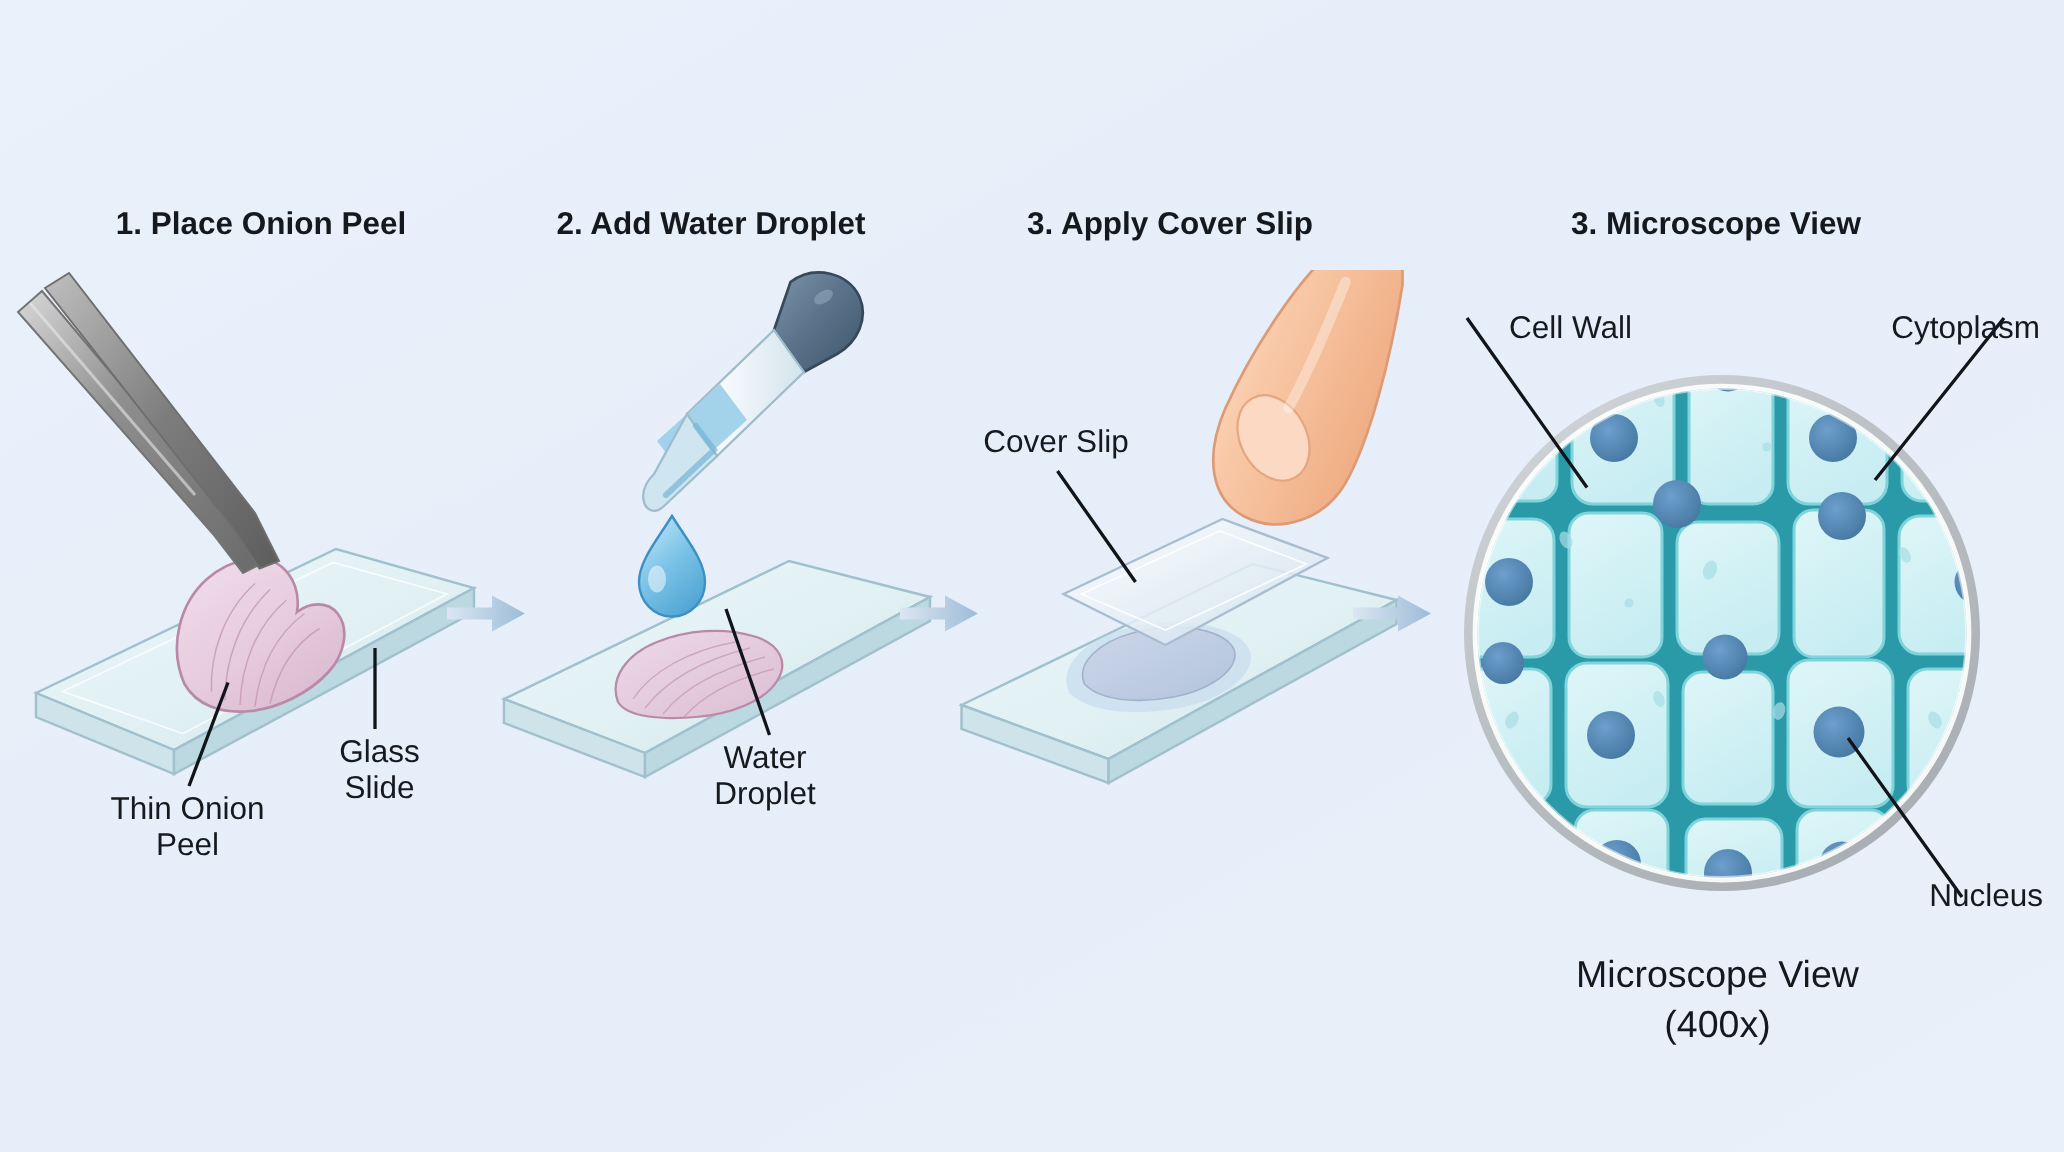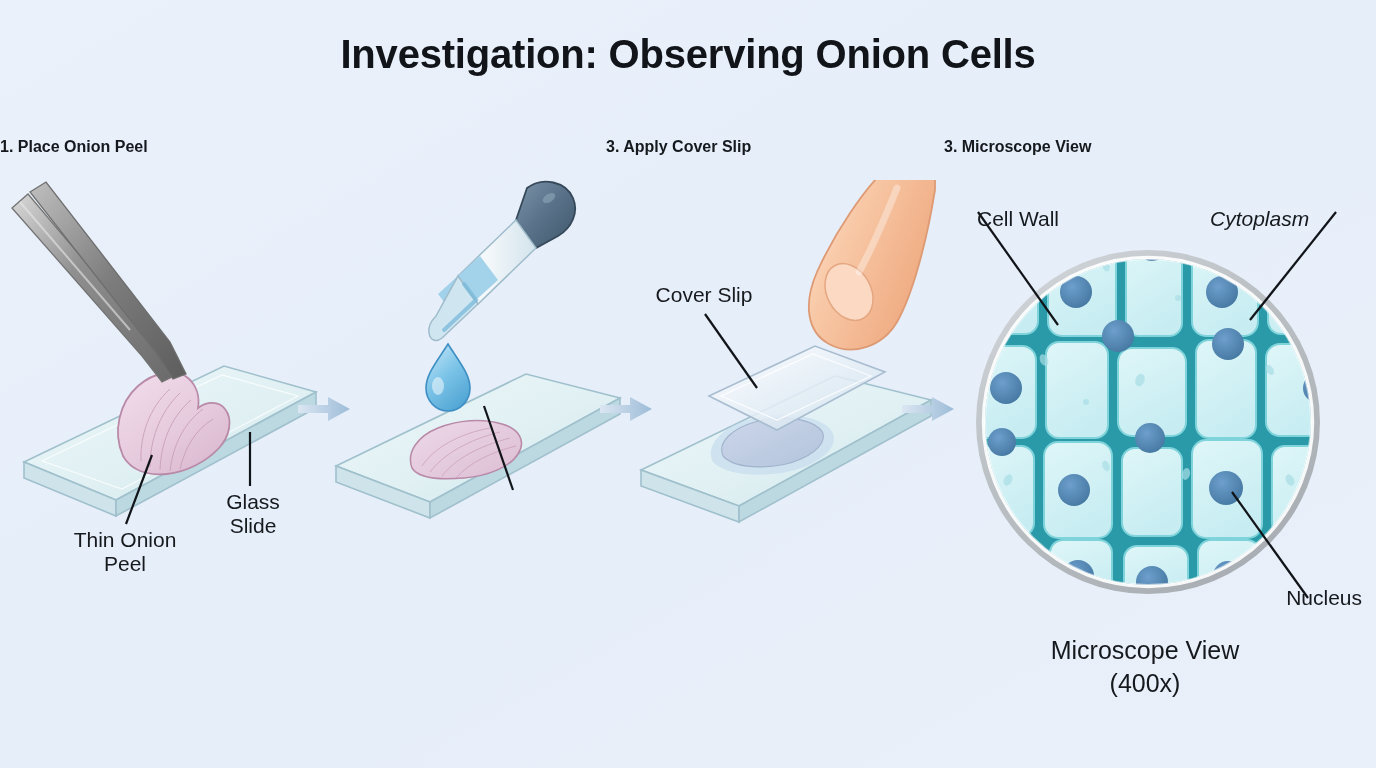--- a/index.html
+++ b/index.html
@@ -33,21 +33,22 @@
     font-size: 40px;
     font-weight: bold;
     color: #111418;
     letter-spacing: -0.2px;
   }
 
   
   .step-heading {
     position: absolute;
     top: 138px;
-    font-size: 16px;
+    text-align: center;
+    font-size: 21px;
     font-weight: bold;
     color: #15191e;
     white-space: nowrap;
   }
   #head-0 { left: 0px;   width: 348px; }
   #head-1 { left: 300px; width: 348px; }
   #head-2 { left: 606px; width: 348px; }
   #head-3 { left: 944px; width: 400px; }
 
   
@@ -68,22 +69,22 @@
     font-size: 21px;
     color: #16191d;
     line-height: 1.16;
     white-space: pre-line;
     text-align: center;
   }
   #lbl-thin-onion-peel { left: 40px;  top: 528px; width: 170px; }
   #lbl-glass-slide     { left: 198px; top: 490px; width: 110px; }
   #lbl-water-droplet   { left: 435px; top: 494px; width: 150px; }
   #lbl-cover-slip      { left: 634px; top: 283px; width: 140px; text-align: center; }
-  #lbl-cell-wall       { left: 948px;  top: 207px; width: 140px; text-align: center; }
-  #lbl-cytoplasm       { left: 1210px; top: 207px; width: 150px; text-align: left; font-style: italic; }
+  #lbl-cell-wall       { left: 948px;  top: 207px; width: 140px; text-align: right; }
+  #lbl-cytoplasm       { left: 1210px; top: 207px; width: 150px; text-align: right; }
   #lbl-nucleus         { left: 1232px; top: 586px; width: 130px; text-align: right; }
   #caption-micro {
     position: absolute;
     left: 985px;
     top: 634px;
     width: 320px;
     text-align: center;
     font-size: 25px;
     color: #15191d;
     line-height: 1.3;
@@ -99,23 +100,23 @@
   }
   #arrow-0 { left: 298px; }
   #arrow-1 { left: 600px; }
   #arrow-2 { left: 902px; }
 </style>
 </head>
 <body>
 
 <div id="stage">
 
-  <div id="title">Investigation: Observing Onion Cells</div>
 
   <div class="step-heading" id="head-0">1. Place Onion Peel</div>
+  <div class="step-heading" id="head-1">2. Add Water Droplet</div>
   <div class="step-heading" id="head-2">3. Apply Cover Slip</div>
   <div class="step-heading" id="head-3">3. Microscope View</div>
 
   <div class="panel" id="panel-1">
     <svg class="svgwrap" width="330" height="420" viewBox="0 0 330 420">
       <defs>
         <linearGradient id="slideGrad1" x1="0" y1="0" x2="1" y2="1">
           <stop offset="0%" stop-color="#eef8fa"></stop>
           <stop offset="55%" stop-color="#e0f0f3"></stop>
           <stop offset="100%" stop-color="#d3e8ee"></stop>
@@ -389,20 +390,22 @@
       <line x1="250" y1="432" x2="250" y2="486"></line>
       <line x1="484" y1="406" x2="513" y2="490"></line>
       <line x1="705" y1="314" x2="757" y2="388"></line>
     </g>
   </svg>
 
   <div class="callout" id="lbl-thin-onion-peel">Thin Onion
 Peel</div>
   <div class="callout" id="lbl-glass-slide">Glass
 Slide</div>
+  <div class="callout" id="lbl-water-droplet">Water
+Droplet</div>
   <div class="callout" id="lbl-cover-slip">Cover Slip</div>
   <div class="callout" id="lbl-cell-wall">Cell Wall</div>
   <div class="callout" id="lbl-cytoplasm">Cytoplasm</div>
   <div class="callout" id="lbl-nucleus">Nucleus</div>
   <div id="caption-micro">Microscope View
 (400x)</div>
 
   <svg class="arrow" id="arrow-0" viewBox="0 0 52 26">
     <defs>
       <linearGradient id="arrGrad" x1="0" y1="0" x2="1" y2="0">

